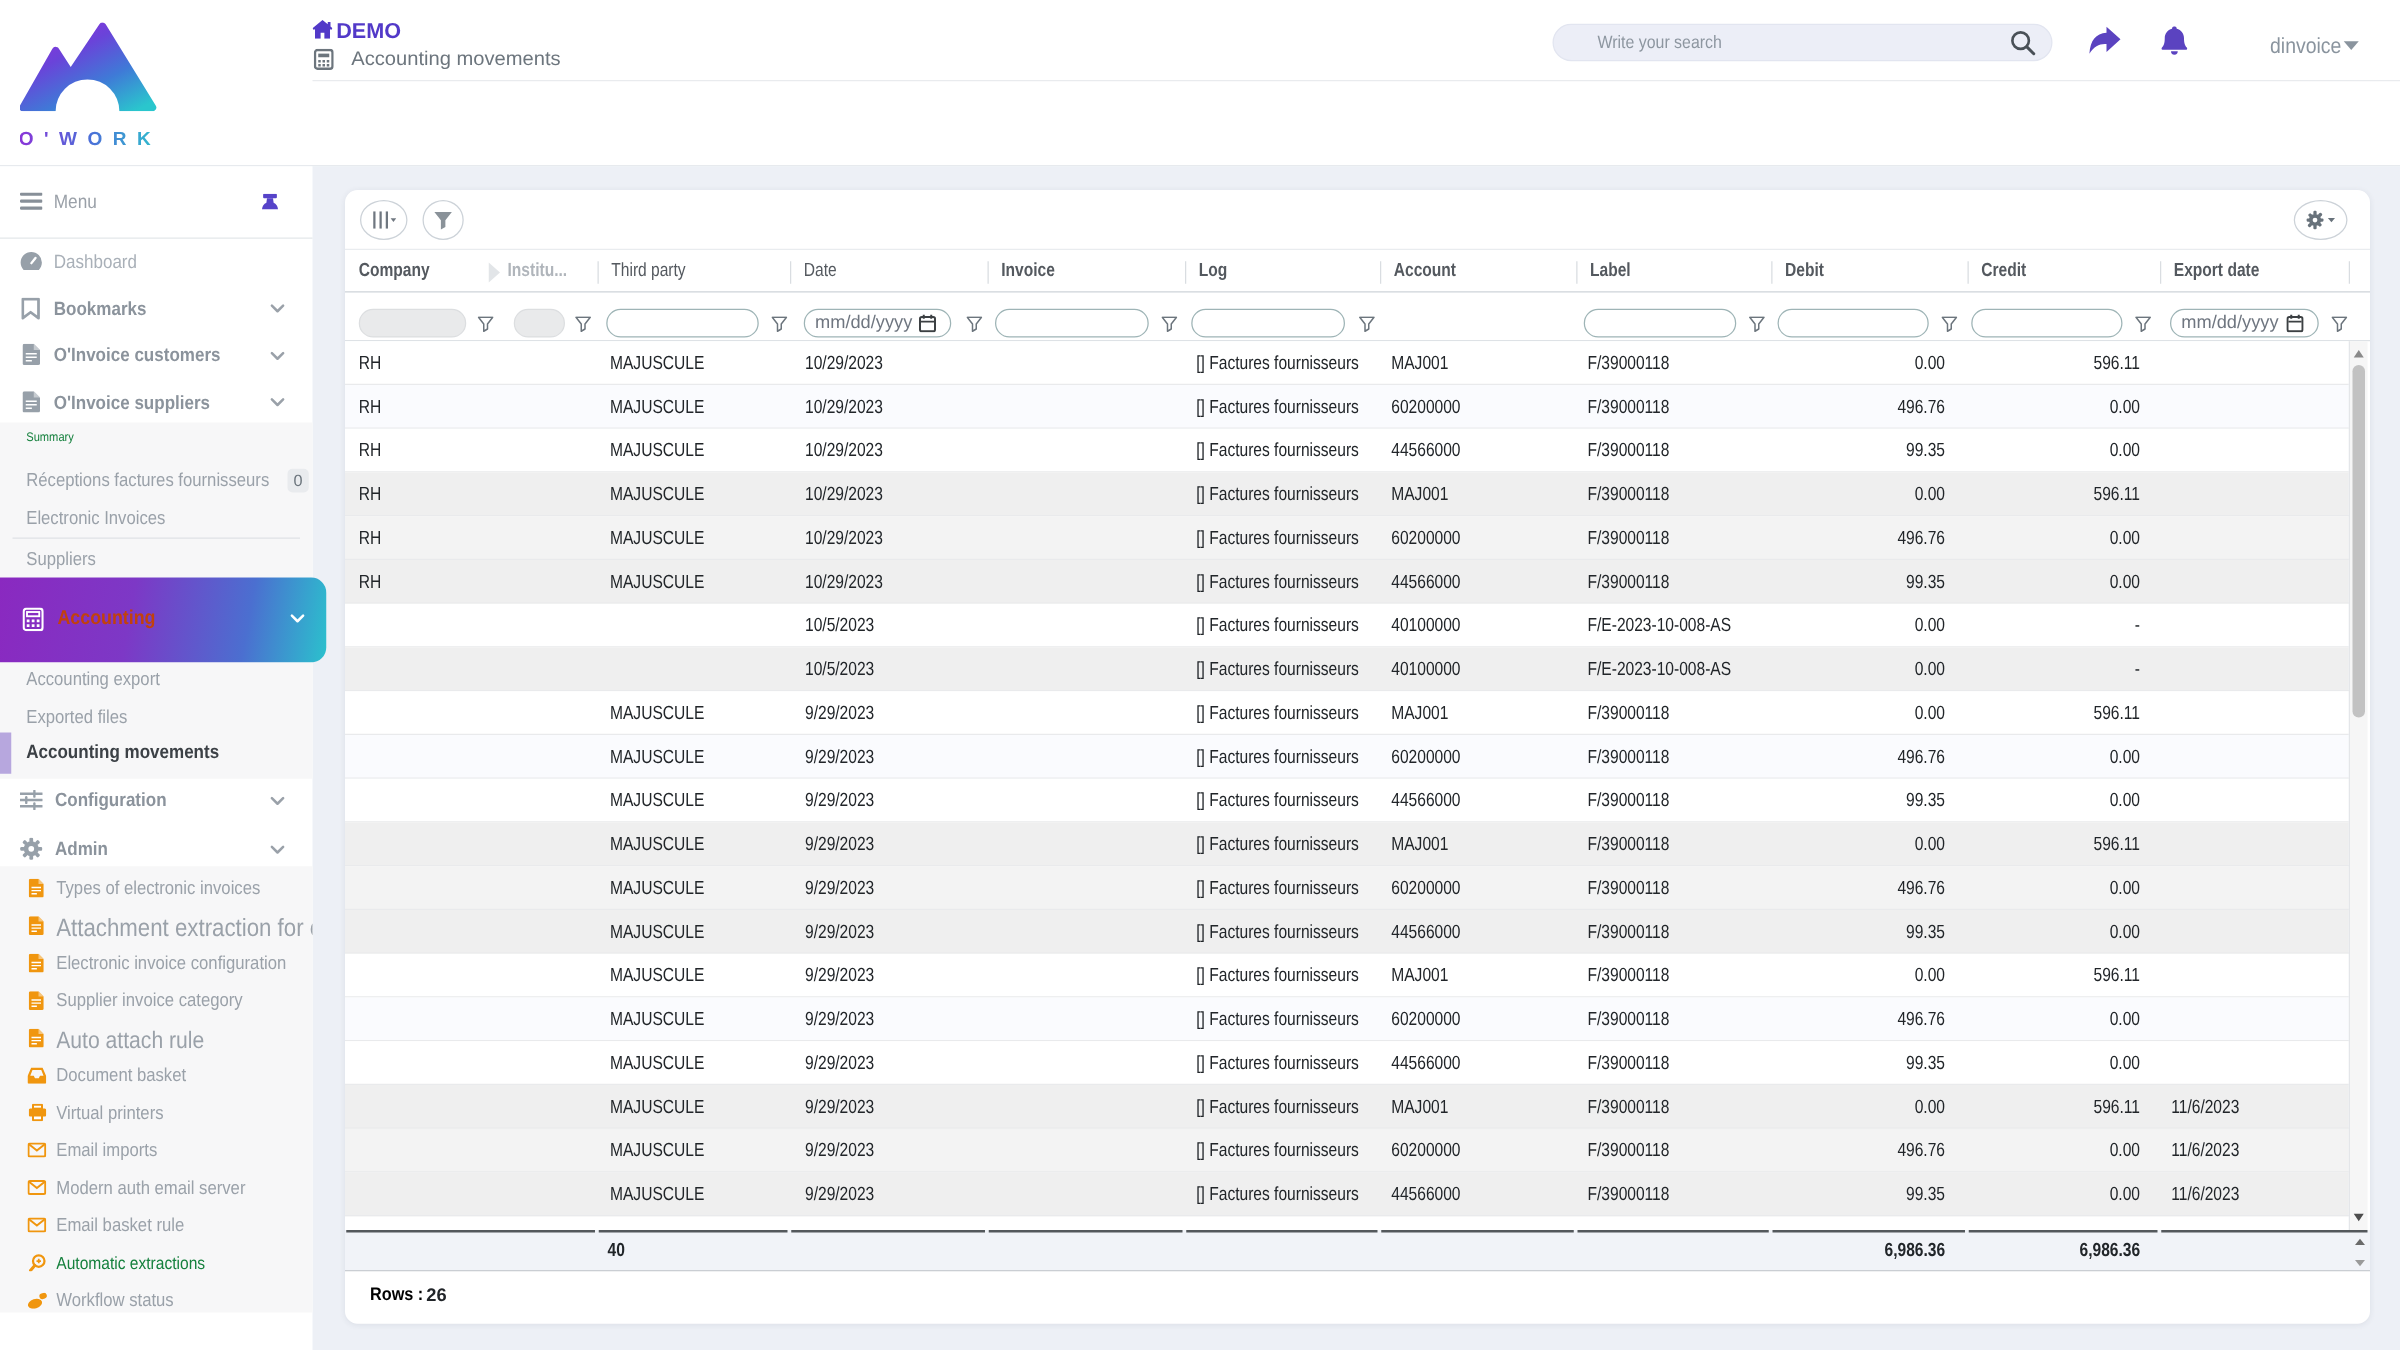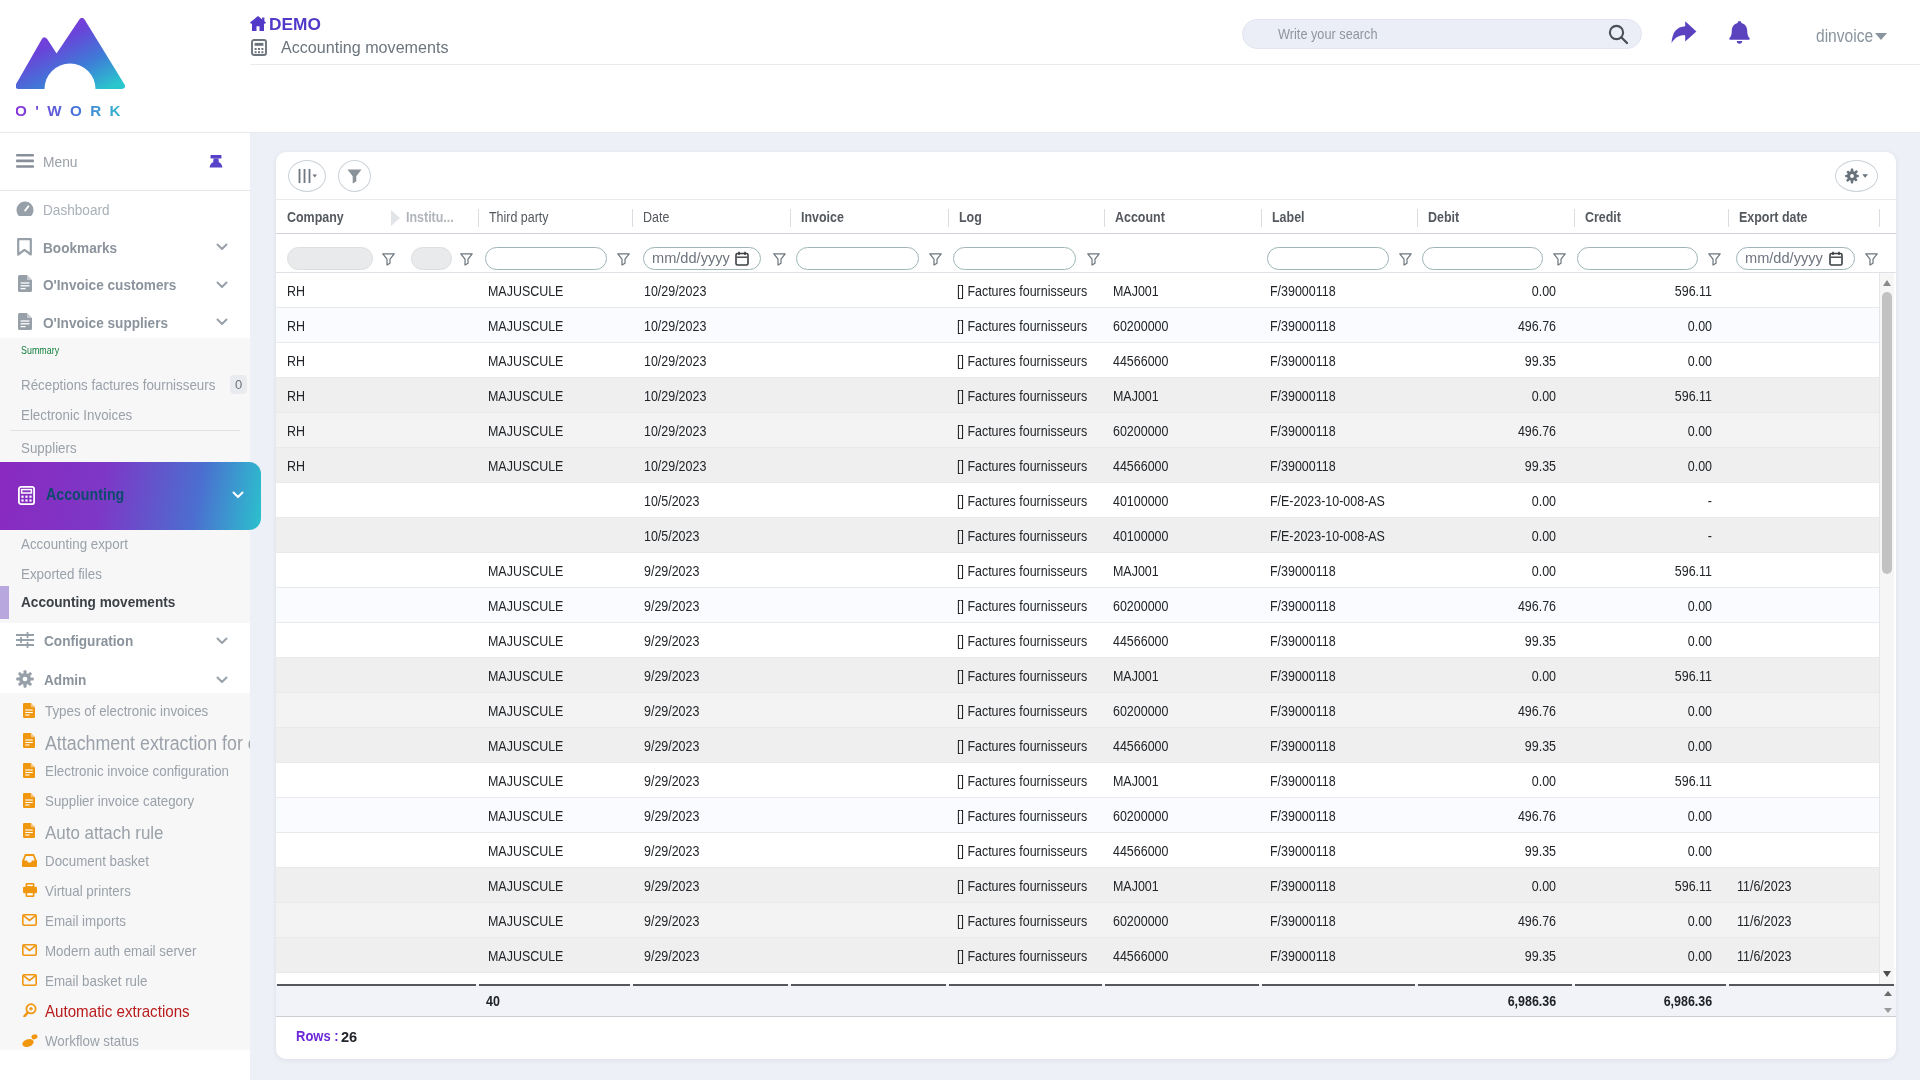--- a/index.html
+++ b/index.html
@@ -132,21 +132,21 @@
 <rect x="3.6" y="3.6" width="9.8" height="3.4" fill="none" stroke="#fff" stroke-width="1.5"></rect>
 <g fill="#fff">
 <rect x="3.4" y="9.6" width="2.2" height="2.2"></rect>
       <rect x="7.4" y="9.6" width="2.2" height="2.2"></rect>
       <rect x="11.4" y="9.6" width="2.2" height="2.2"></rect>
 <rect x="3.4" y="13.4" width="2.2" height="2.2"></rect>
       <rect x="7.4" y="13.4" width="2.2" height="2.2"></rect>
       <rect x="11.4" y="13.4" width="2.2" height="2.2"></rect>
 </g>
   </svg>
-<div class="ab" style="left:46px;top:486px;font-size:16px;font-weight:bold;color:#0c4a6e"><span class="sx9">Accounting</span></div>
+<div class="ab" style="left:46px;top:486px;font-size:16px;font-weight:bold;color:#c2410c"><span class="sx9">Accounting</span></div>
 <svg class="ab" style="left:232px;top:491px" width="12" height="8" viewBox="0 0 12 8">
     <polyline points="1.5,1.5 6,6 10.5,1.5" fill="none" stroke="#fff" stroke-width="2" stroke-linecap="round" stroke-linejoin="round"></polyline>
   </svg>
 <div class="ab" style="left:0;top:530px;width:250px;height:93px;background:#f7f7f8;"></div>
 <div class="ab" style="left:21px;top:535px;font-size:15px;color:#9aa1a9"><span class="sx9">Accounting export</span></div>
 <div class="ab" style="left:21px;top:565px;font-size:15px;color:#9aa1a9"><span class="sx9">Exported files</span></div>
 <div class="ab" style="left:0;top:586px;width:9px;height:33px;background:#b7a7de;"></div>
 <div class="ab" style="left:21px;top:593px;font-size:15.3px;font-weight:bold;color:#3c4146"><span class="sx9">Accounting movements</span></div>
 <svg class="ab" style="left:16px;top:632px" width="18" height="16" viewBox="0 0 18 16">
 <g stroke="#97a0a9" stroke-width="1.9" stroke-linecap="round">
@@ -261,21 +261,21 @@
 <rect x="0.8" y="0.8" width="13.4" height="10.4" rx="1.2" fill="none" stroke="#f0960f" stroke-width="1.6"></rect>
 <polyline points="1.2,1.4 7.5,6.4 13.8,1.4" fill="none" stroke="#f0960f" stroke-width="1.6"></polyline>
 </svg>
 <div class="ab" style="left:45px;top:972px;width:205px;font-size:15px;color:#9aa1a9;white-space:nowrap;overflow:hidden"><span class="sx9">Email basket rule</span></div>
 <svg class="ab" style="left:23px;top:1003px" width="14" height="14" viewBox="0 0 14 14">
 <circle cx="8" cy="5.8" r="4.6" fill="none" stroke="#f0960f" stroke-width="1.8"></circle>
 <line x1="4.8" y1="9.4" x2="1.4" y2="13.4" stroke="#f0960f" stroke-width="2.4" stroke-linecap="round"></line>
 <line x1="6.2" y1="5.8" x2="9.8" y2="5.8" stroke="#f0960f" stroke-width="1.4"></line>
 <line x1="8" y1="4" x2="8" y2="7.6" stroke="#f0960f" stroke-width="1.4"></line>
 </svg>
-<div class="ab" style="left:45px;top:1002px;width:205px;font-size:17px;color:#b91c1c;white-space:nowrap;overflow:hidden"><span class="sx9">Automatic extractions</span></div>
+<div class="ab" style="left:45px;top:1002px;width:205px;font-size:14px;color:#15803d;white-space:nowrap;overflow:hidden"><span class="sx9">Automatic extractions</span></div>
 <svg class="ab" style="left:22px;top:1034px" width="16" height="13" viewBox="0 0 16 13">
 <ellipse cx="6" cy="9" rx="5.8" ry="3.8" fill="#f0960f" transform="rotate(-18 6 9)"></ellipse>
 <rect x="9.5" y="0.5" width="6" height="4.6" rx="2.3" fill="#f0960f" transform="rotate(-18 12.5 2.8)"></rect>
 </svg>
 <div class="ab" style="left:45px;top:1032px;width:205px;font-size:15px;color:#9aa1a9;white-space:nowrap;overflow:hidden"><span class="sx9">Workflow status</span></div>
 <div class="ab" style="left:276px;top:152px;width:1620px;height:907px;background:#fff;border-radius:10px;box-shadow:0 1px 5px rgba(40,50,80,.09);"></div>
 <div class="ab" style="left:288px;top:160px;width:38px;height:32px;border:1px solid #ccd2d8;border-radius:50%;background:#fff;display:flex;align-items:center;justify-content:center">
     <svg width="19" height="14" viewBox="0 0 19 14">
 <g fill="none" stroke="#6f7780" stroke-width="1.8">
         <line x1="1.5" y1="0" x2="1.5" y2="14"></line>
@@ -587,13 +587,13 @@
 <div class="ab" style="left:1105px;top:984px;width:154px;height:2px;background:#54585c;"></div>
 <div class="ab" style="left:1262px;top:984px;width:153px;height:2px;background:#54585c;"></div>
 <div class="ab" style="left:1418px;top:984px;width:154px;height:2px;background:#54585c;"></div>
 <div class="ab" style="left:1575px;top:984px;width:151px;height:2px;background:#54585c;"></div>
 <div class="ab" style="left:1729px;top:984px;width:165px;height:2px;background:#54585c;"></div>
 <div class="ab" style="left:486px;top:992px;font-size:15.2px;font-weight:bold;color:#212529"><span class="sx">40</span></div>
 <div class="ab" style="left:1417px;top:992px;width:139px;text-align:right;font-size:15.2px;font-weight:bold;color:#212529"><span class="sx" style="transform-origin:100% 50%">6,986.36</span></div>
 <div class="ab" style="left:1574px;top:992px;width:138px;text-align:right;font-size:15.2px;font-weight:bold;color:#212529"><span class="sx" style="transform-origin:100% 50%">6,986.36</span></div>
 <div class="ab" style="left:1884px;top:991px;width:0;height:0;border-left:4px solid transparent;border-right:4px solid transparent;border-bottom:5.5px solid #6a6a6a;"></div>
 <div class="ab" style="left:1884px;top:1008px;width:0;height:0;border-left:4px solid transparent;border-right:4px solid transparent;border-top:5.5px solid #9a9a9a;"></div>
-<div class="ab" style="left:296px;top:1028px;font-size:14.6px;font-weight:bold;color:#6d28d9"><span class="sx9">Rows :</span></div>
+<div class="ab" style="left:296px;top:1028px;font-size:14.6px;font-weight:bold;color:#000000"><span class="sx9">Rows :</span></div>
 <div class="ab" style="left:341px;top:1029px;font-size:14.6px;font-weight:bold;color:#212529">26</div>
 </body></html>

